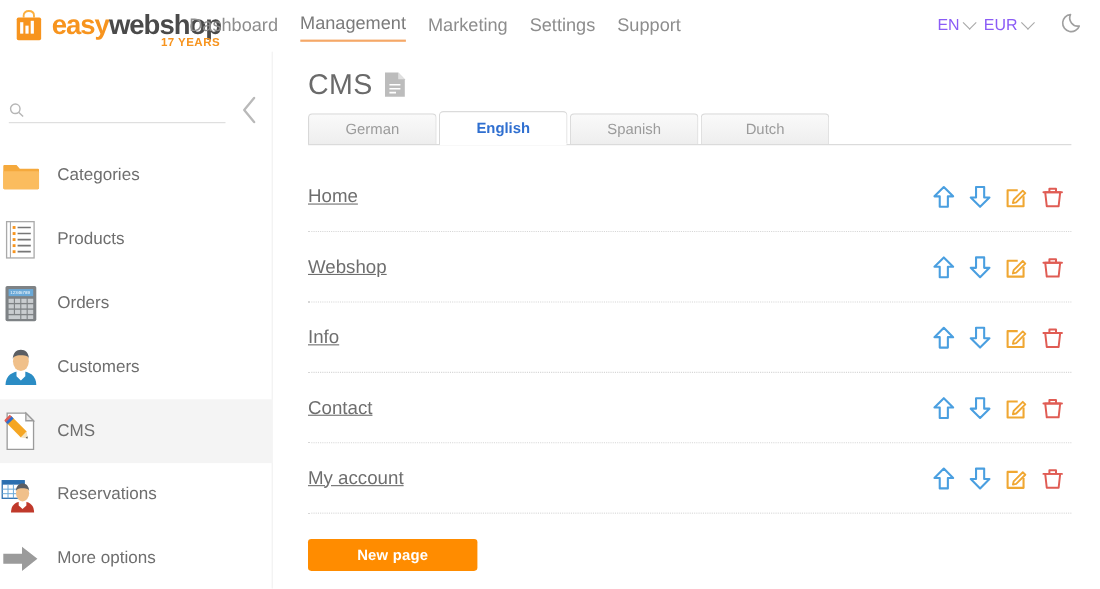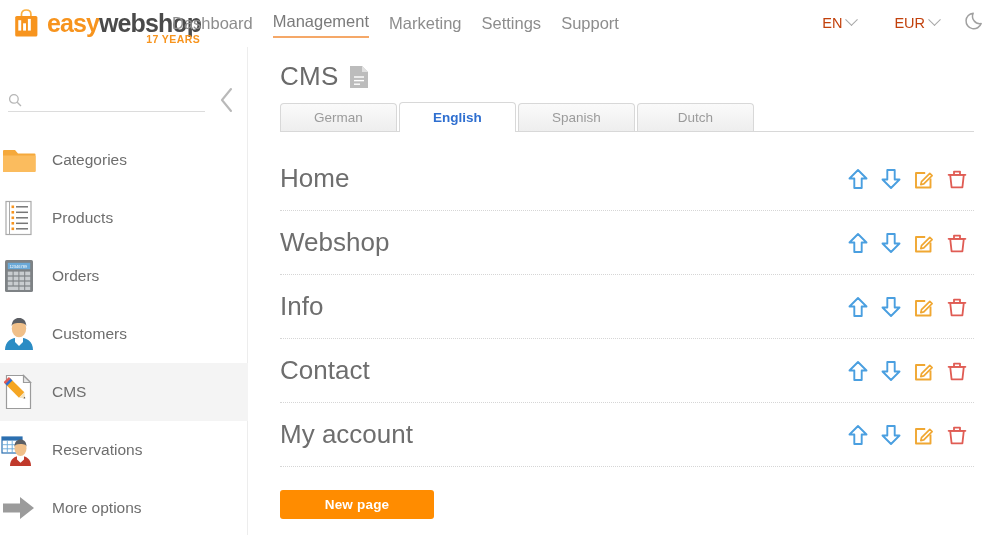--- a/index.html
+++ b/index.html
@@ -67,22 +67,22 @@
   }
 
   #topright {
     position: absolute;
     right: 14px; top: 10px;
     display: flex;
     align-items: center;
   }
   .tr-item {
     font-size: 14.5px;
-    color: #c2410c;
-    margin-left: 38px;
+    color: #8b5cf6;
+    margin-left: 8px;
     display: flex;
     align-items: center;
     cursor: pointer;
     white-space: nowrap;
   }
   .chev {
     display: inline-block;
     width: 9px; height: 9px;
     border-right: 1.6px solid #a8a8a8;
     border-bottom: 1.6px solid #a8a8a8;
@@ -178,21 +178,21 @@
   }
   #title-doc-icon { margin-left: 10px; display: flex; align-items: center; }
 
   #tabbar {
     position: absolute;
     left: 32px; top: 56px;
     width: 694px;
     height: 29px;
     border-bottom: 1px solid #d8d8d8;
     display: flex;
-    align-items: center;
+    align-items: flex-end;
   }
   .tab {
     width: 117px;
     height: 28px;
     margin-right: 2px;
     border: 1px solid #d8d8d8;
     border-bottom: none;
     border-radius: 4px 4px 0 0;
     background: linear-gradient(#fafafa, #eeeeee);
     font-size: 13.5px;
@@ -224,23 +224,24 @@
     width: 694px;
   }
   .page-row {
     height: 64px;
     border-bottom: 1px dotted #d6d6d6;
     display: flex;
     align-items: center;
     justify-content: space-between;
   }
   .page-name {
-    font-size: 26px;
+    font-size: 17px;
     color: #6e6e6e;
     white-space: nowrap;
+    text-decoration: underline;
   }
   .row-actions {
     display: flex;
     align-items: center;
     gap: 7px;
     padding-right: 4px;
   }
   .act-btn {
     cursor: pointer;
     display: flex;

